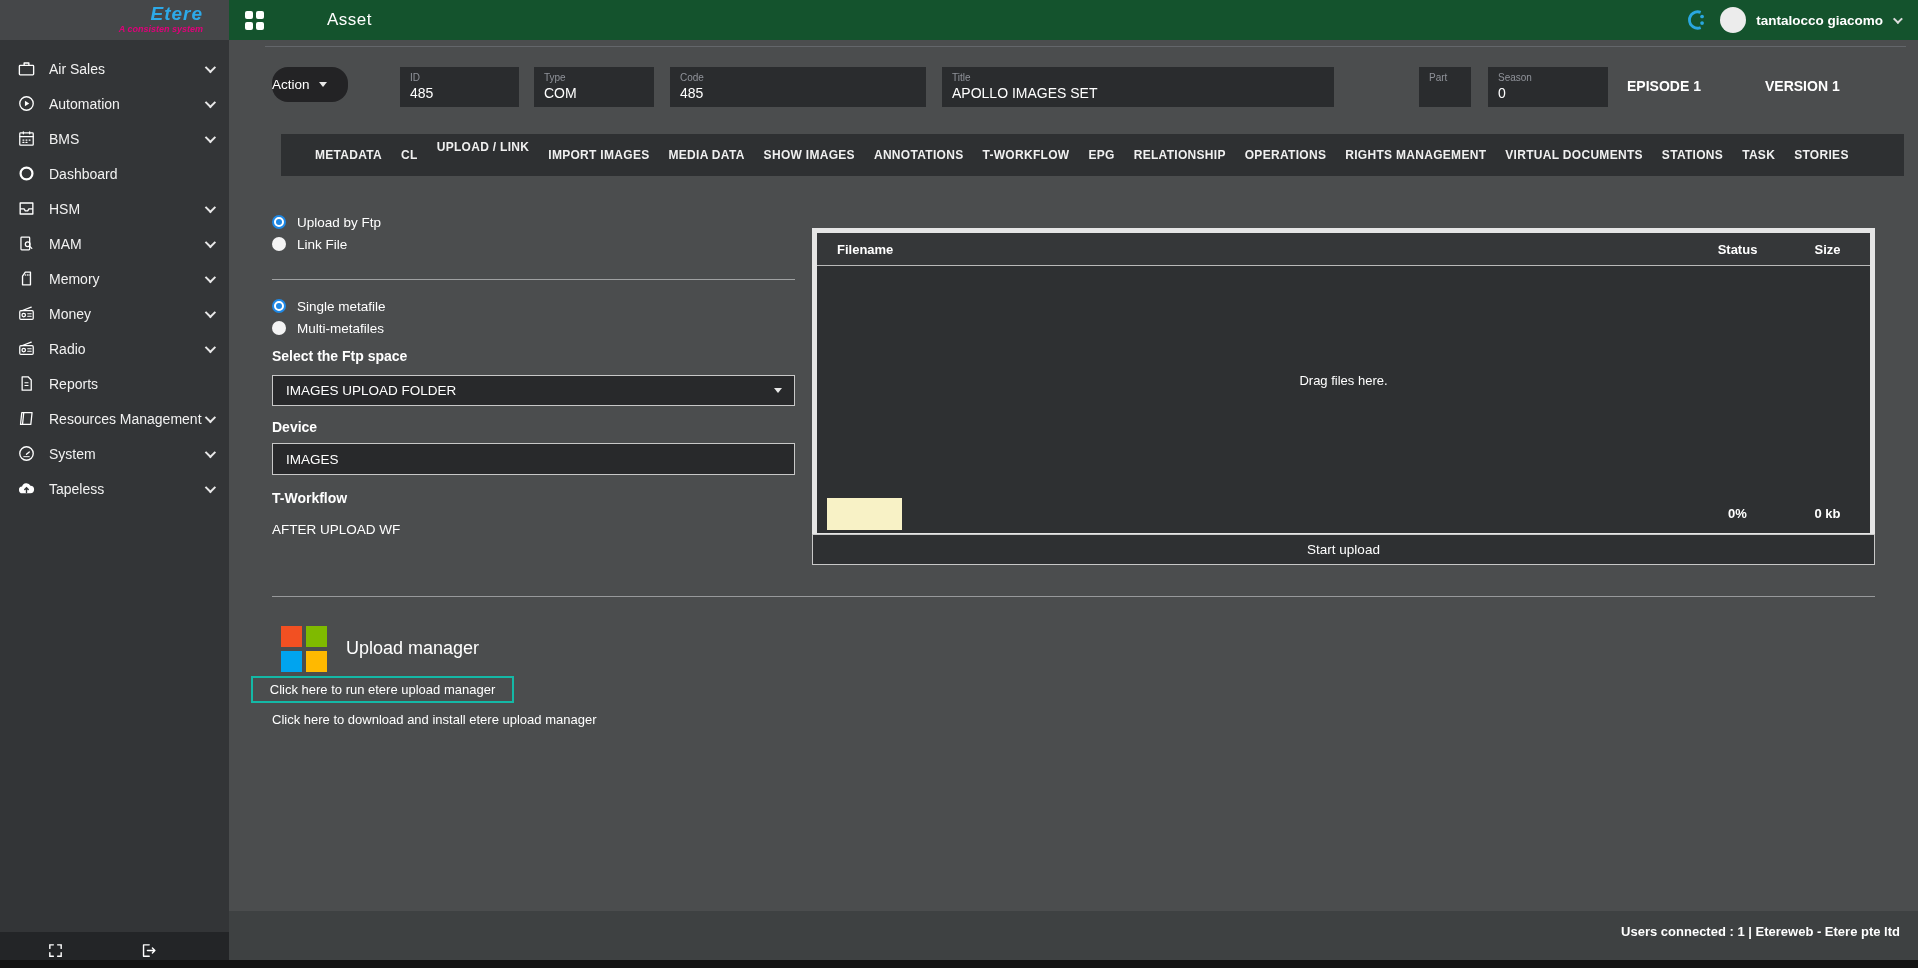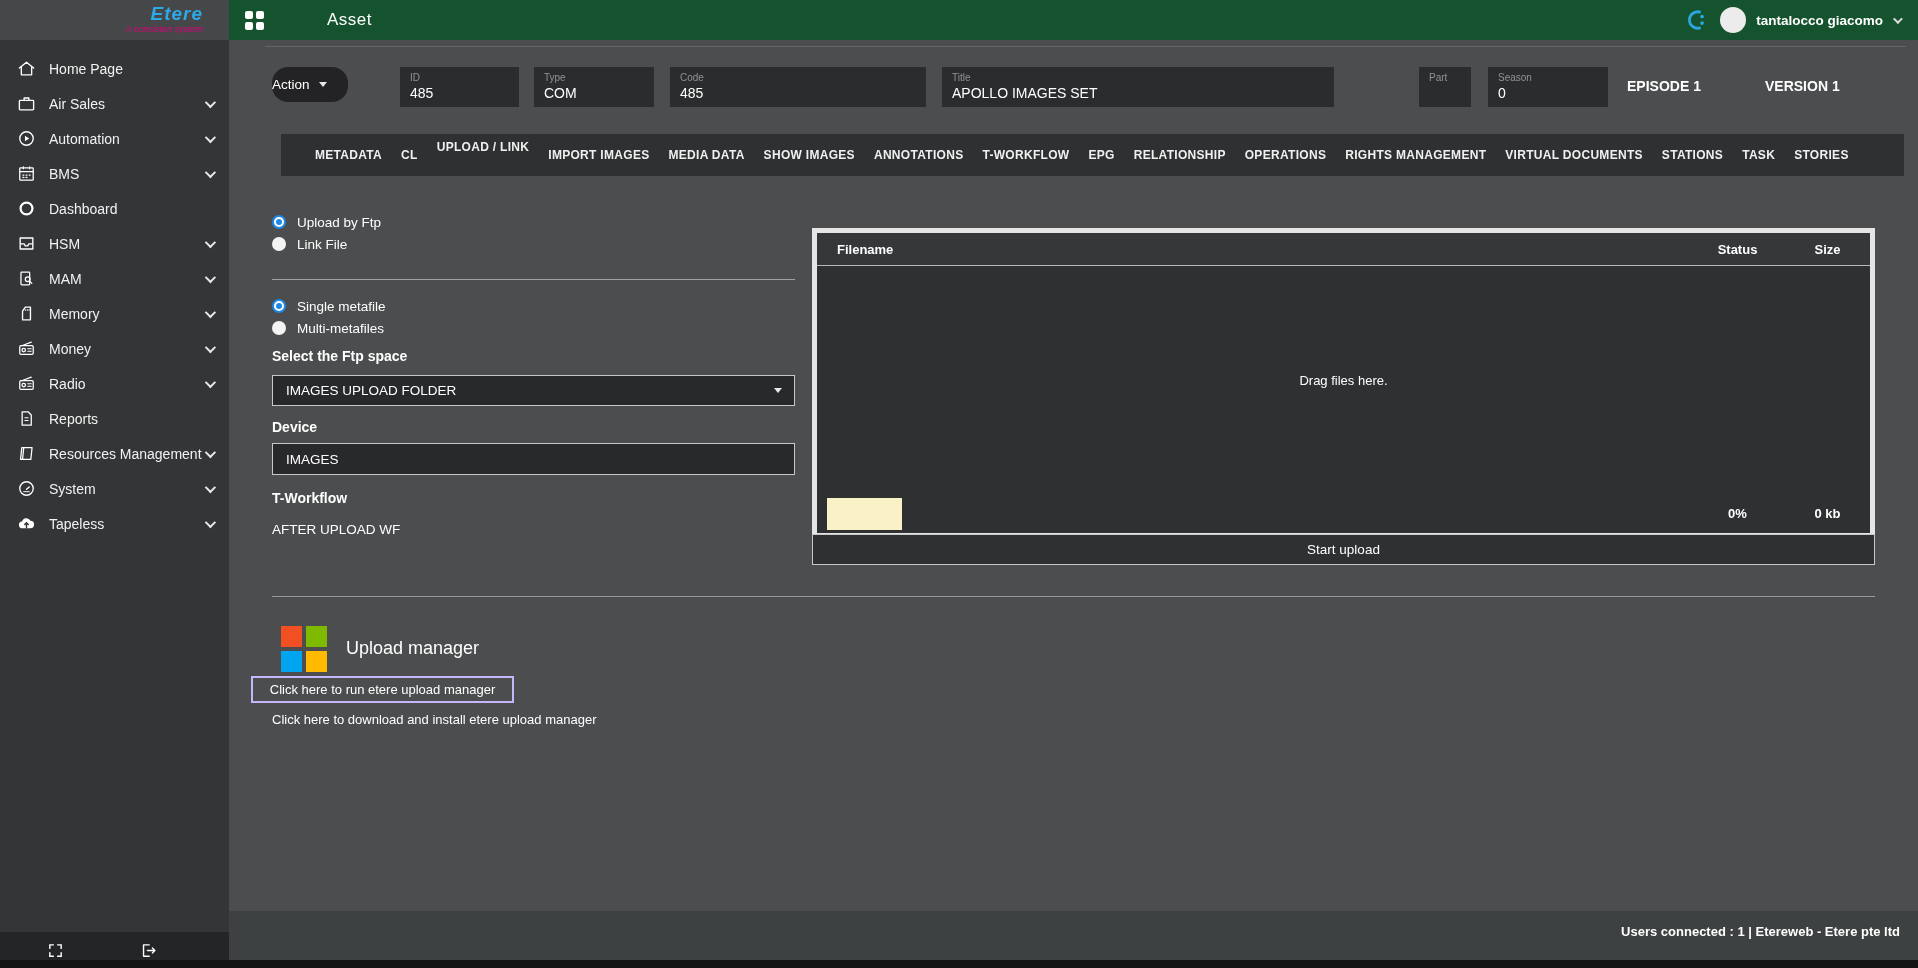--- a/index.html
+++ b/index.html
@@ -4,21 +4,21 @@
 <style>
   * { margin:0; padding:0; box-sizing:border-box; }
   html,body { width:1918px; height:968px; overflow:hidden; background:#4b4d4e;
               font-family:"Liberation Sans", sans-serif; color:#fff; }
 
   
   .sidebar { position:absolute; left:0; top:0; width:229px; height:968px; background:#333537; z-index:5; }
   .side-logo { height:40px; background:#454749; padding:4px 26px 11px 0; text-align:right; }
   .side-logo .brand { display:block; font-size:19px; font-weight:bold; font-style:italic;
                       color:#2da9e8; letter-spacing:1px; line-height:20px; }
-  .side-logo .tagline { display:block; font-size:9px; font-weight:normal; font-style:italic; color:#e0007a;margin-left:28px; }
+  .side-logo .tagline { display:block; font-size:9px; font-weight:bold; font-style:italic; color:#e0007a;margin-left:28px; }
   .menu { list-style:none; padding-top:11px; }
   .menu li { height:35px; display:flex; align-items:center; padding:0 16px; cursor:pointer; }
   .menu .mi { width:21px; display:flex; justify-content:center; }
   .menu .ml { margin-left:12px; font-size:14px; color:#f2f2f2; white-space:nowrap; }
   .chev { margin-left:auto; width:8px; height:8px; border-right:2px solid #e8e8e8;
           border-bottom:2px solid #e8e8e8; transform:rotate(45deg) translateY(-2px); }
   .side-bottom { position:absolute; left:0; bottom:0; width:229px; height:36px; background:#232527;
                  display:flex; align-items:center; justify-content:space-between; padding:0 72px 0 47px; }
 
   
@@ -96,21 +96,21 @@
                font-family:"Liberation Sans",sans-serif; }
 
   .section-hr { position:absolute; left:43px; width:1603px; top:556px; height:1px; background:#97999b; }
 
   
   .win-logo { position:absolute; left:52px; top:586px; width:46px; height:46px; display:grid;
               grid-template-columns:21px 21px; grid-template-rows:21px 21px; gap:4px; }
   .win-logo .r { background:#f25022; } .win-logo .g { background:#7fba00; }
   .win-logo .b { background:#00a4ef; } .win-logo .y { background:#ffb900; }
   .um-title { position:absolute; left:117px; top:598px; font-size:18px; }
-  .um-run { position:absolute; left:22px; top:636px; width:263px; height:27px; border:2px solid #c4b5fd;
+  .um-run { position:absolute; left:22px; top:636px; width:263px; height:27px; border:2px solid #14b8a6;
             display:flex; align-items:center; justify-content:center; font-size:13px; cursor:pointer;
             white-space:nowrap; }
   .um-install { position:absolute; left:43px; top:672px; font-size:13px; cursor:pointer; white-space:nowrap;text-align:right; }
 
   
   .status-strip { position:absolute; left:0; top:871px; width:1689px; height:57px; background:#3e4142; }
   .status-strip .st { position:absolute; right:18px; top:13px; font-size:13px; font-weight:bold; }
 
   .bottom-black { position:absolute; left:0; bottom:0; width:1918px; height:8px; background:#141414; z-index:9; }
 
@@ -118,28 +118,20 @@
 </style>
 </head>
 <body>
 
 <div class="sidebar">
   <div class="side-logo">
     <span class="brand">Etere</span>
     <span class="tagline">A consisten system</span>
   </div>
   <ul class="menu">
-    <li>
-      <span class="mi">
-          <svg class="ic" width="19" height="19" viewBox="0 0 24 24" fill="none" stroke="#fff" stroke-width="1.7" stroke-linecap="round" stroke-linejoin="round">
-            <path d="M3 11.5 12 4l9 7.5M5.5 10v10h13V10"></path>
-          </svg>
-        </span>
-      <span class="ml">Home Page</span>
-    </li>
     <li>
       <span class="mi">
           <svg class="ic" width="19" height="19" viewBox="0 0 24 24" fill="none" stroke="#fff" stroke-width="1.7" stroke-linecap="round" stroke-linejoin="round">
             <rect x="3" y="8" width="18" height="12" rx="1"></rect>
             <path d="M9 8V5h6v3"></path>
           </svg>
         </span>
       <span class="ml">Air Sales</span>
       <span class="chev"></span>
     </li>

